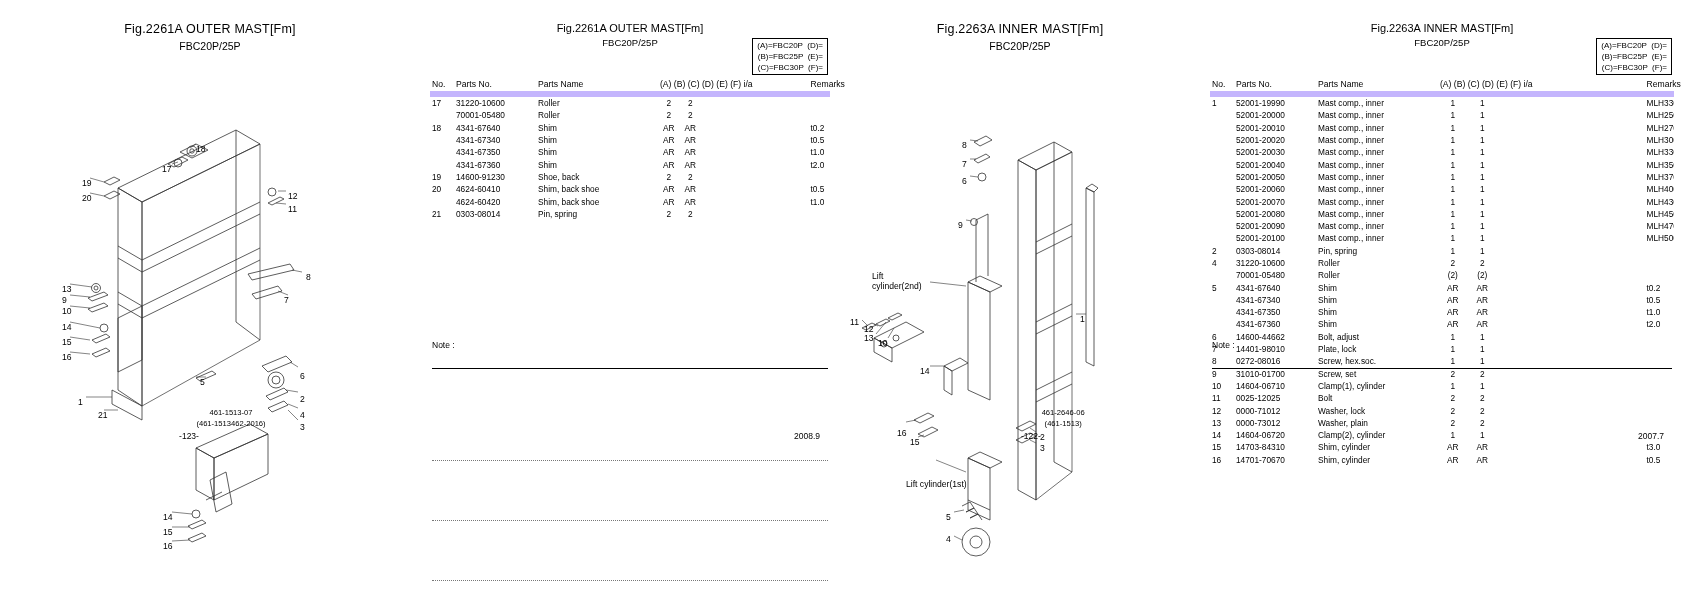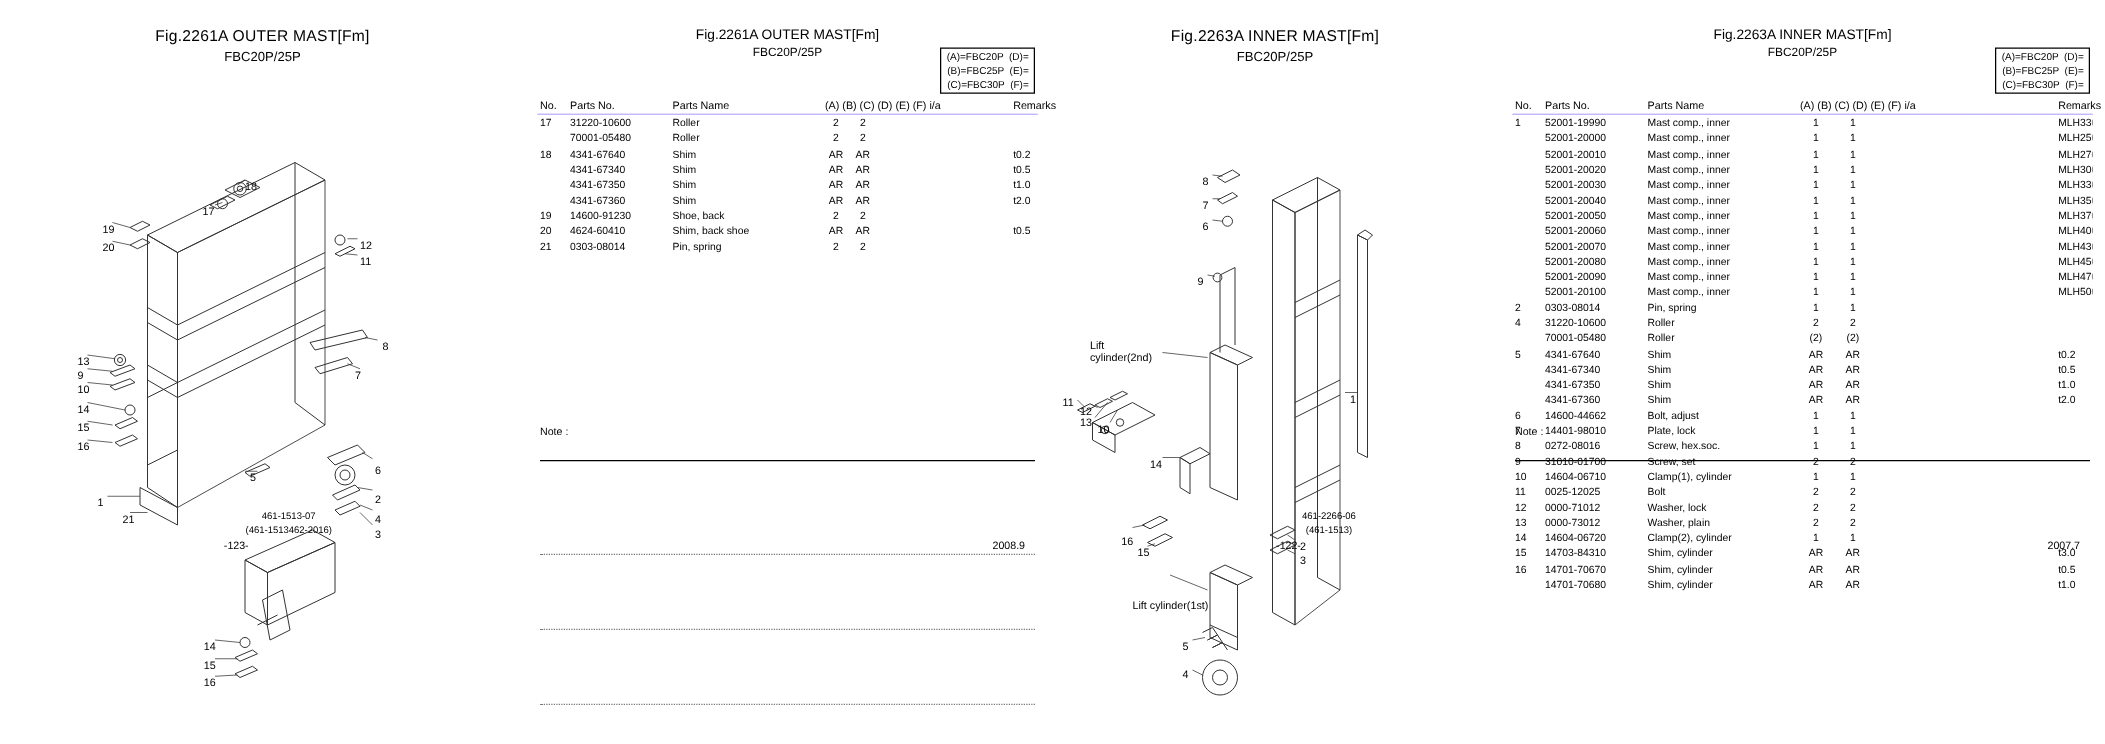--- a/index.html
+++ b/index.html
@@ -76,21 +76,21 @@
   
   table.parts {
     border-collapse: collapse;
     font-size: 8.3px;
     width: 100%;
     table-layout: fixed;
   }
   table.parts th {
     font-weight: normal;
     text-align: left;
-    border-bottom: 1px solid #c4b5fd;
+    border-bottom: 6px solid #c4b5fd;
     padding: 1px 2px 2px 2px;
     font-size: 8.6px;
     white-space: nowrap;
   }
   table.parts td {
     padding: 0px 2px;
     height: 12.3px;
     white-space: nowrap;
     overflow: hidden;
   }
@@ -410,20 +410,33 @@
               <td class="c-a">AR</td>
               <td class="c-b">AR</td>
               <td class="c-c"></td>
               <td class="c-d"></td>
               <td class="c-e"></td>
               <td class="c-f"></td>
               <td class="c-ia"></td>
               <td class="c-rem">t0.5</td>
             </tr>
             <tr>
+              <td class="c-no"></td>
+              <td class="c-pno">4624-60420</td>
+              <td class="c-pname">Shim, back shoe</td>
+              <td class="c-a">AR</td>
+              <td class="c-b">AR</td>
+              <td class="c-c"></td>
+              <td class="c-d"></td>
+              <td class="c-e"></td>
+              <td class="c-f"></td>
+              <td class="c-ia"></td>
+              <td class="c-rem">t1.0</td>
+            </tr>
+            <tr>
               <td class="c-no">21</td>
               <td class="c-pno">0303-08014</td>
               <td class="c-pname">Pin, spring</td>
               <td class="c-a">2</td>
               <td class="c-b">2</td>
               <td class="c-c"></td>
               <td class="c-d"></td>
               <td class="c-e"></td>
               <td class="c-f"></td>
               <td class="c-ia"></td>
@@ -541,21 +554,21 @@
         <div class="lbl" style="left: 38px; top: 338px;">10</div>
         <div class="lbl" style="left: 80px; top: 366px;">14</div>
         <div class="lbl" style="left: 57px; top: 428px;">16</div>
         <div class="lbl" style="left: 70px; top: 437px;">15</div>
         <div class="lbl" style="left: 200px; top: 432px;">2</div>
         <div class="lbl" style="left: 200px; top: 443px;">3</div>
         <div class="lbl" style="left: 106px; top: 512px;">5</div>
         <div class="lbl" style="left: 106px; top: 534px;">4</div>
       </div>
 
-    <div class="foot-code" style="left:62%;">461-2266-06
+    <div class="foot-code" style="left:62%;">461-2646-06
 (461-1513)</div>
     <div class="foot-page" style="left:53%;transform:translateX(-50%);">-122-</div>
   </div>
 
   <div class="panel panel-tab-right">
     <div class="tbl-head">
       <div class="tbl-title">Fig.2263A  INNER MAST[Fm]</div>
       <div class="tbl-sub">FBC20P/25P</div>
       <div class="legend">
         <div>(A)=FBC20P  (D)=</div>
@@ -959,33 +972,20 @@
               <td class="c-pname">Shim, cylinder</td>
               <td class="c-a">AR</td>
               <td class="c-b">AR</td>
               <td class="c-c"></td>
               <td class="c-d"></td>
               <td class="c-e"></td>
               <td class="c-f"></td>
               <td class="c-ia"></td>
               <td class="c-rem">t0.5</td>
             </tr>
-            <tr>
-              <td class="c-no"></td>
-              <td class="c-pno">14701-70680</td>
-              <td class="c-pname">Shim, cylinder</td>
-              <td class="c-a">AR</td>
-              <td class="c-b">AR</td>
-              <td class="c-c"></td>
-              <td class="c-d"></td>
-              <td class="c-e"></td>
-              <td class="c-f"></td>
-              <td class="c-ia"></td>
-              <td class="c-rem">t1.0</td>
-            </tr>
           </tbody>
       </table>
     </div>
 
     <div class="note">Note :</div>
     <div class="foot-date" style="right:20px;">2007.7</div>
   </div>
 
 </div>
 

